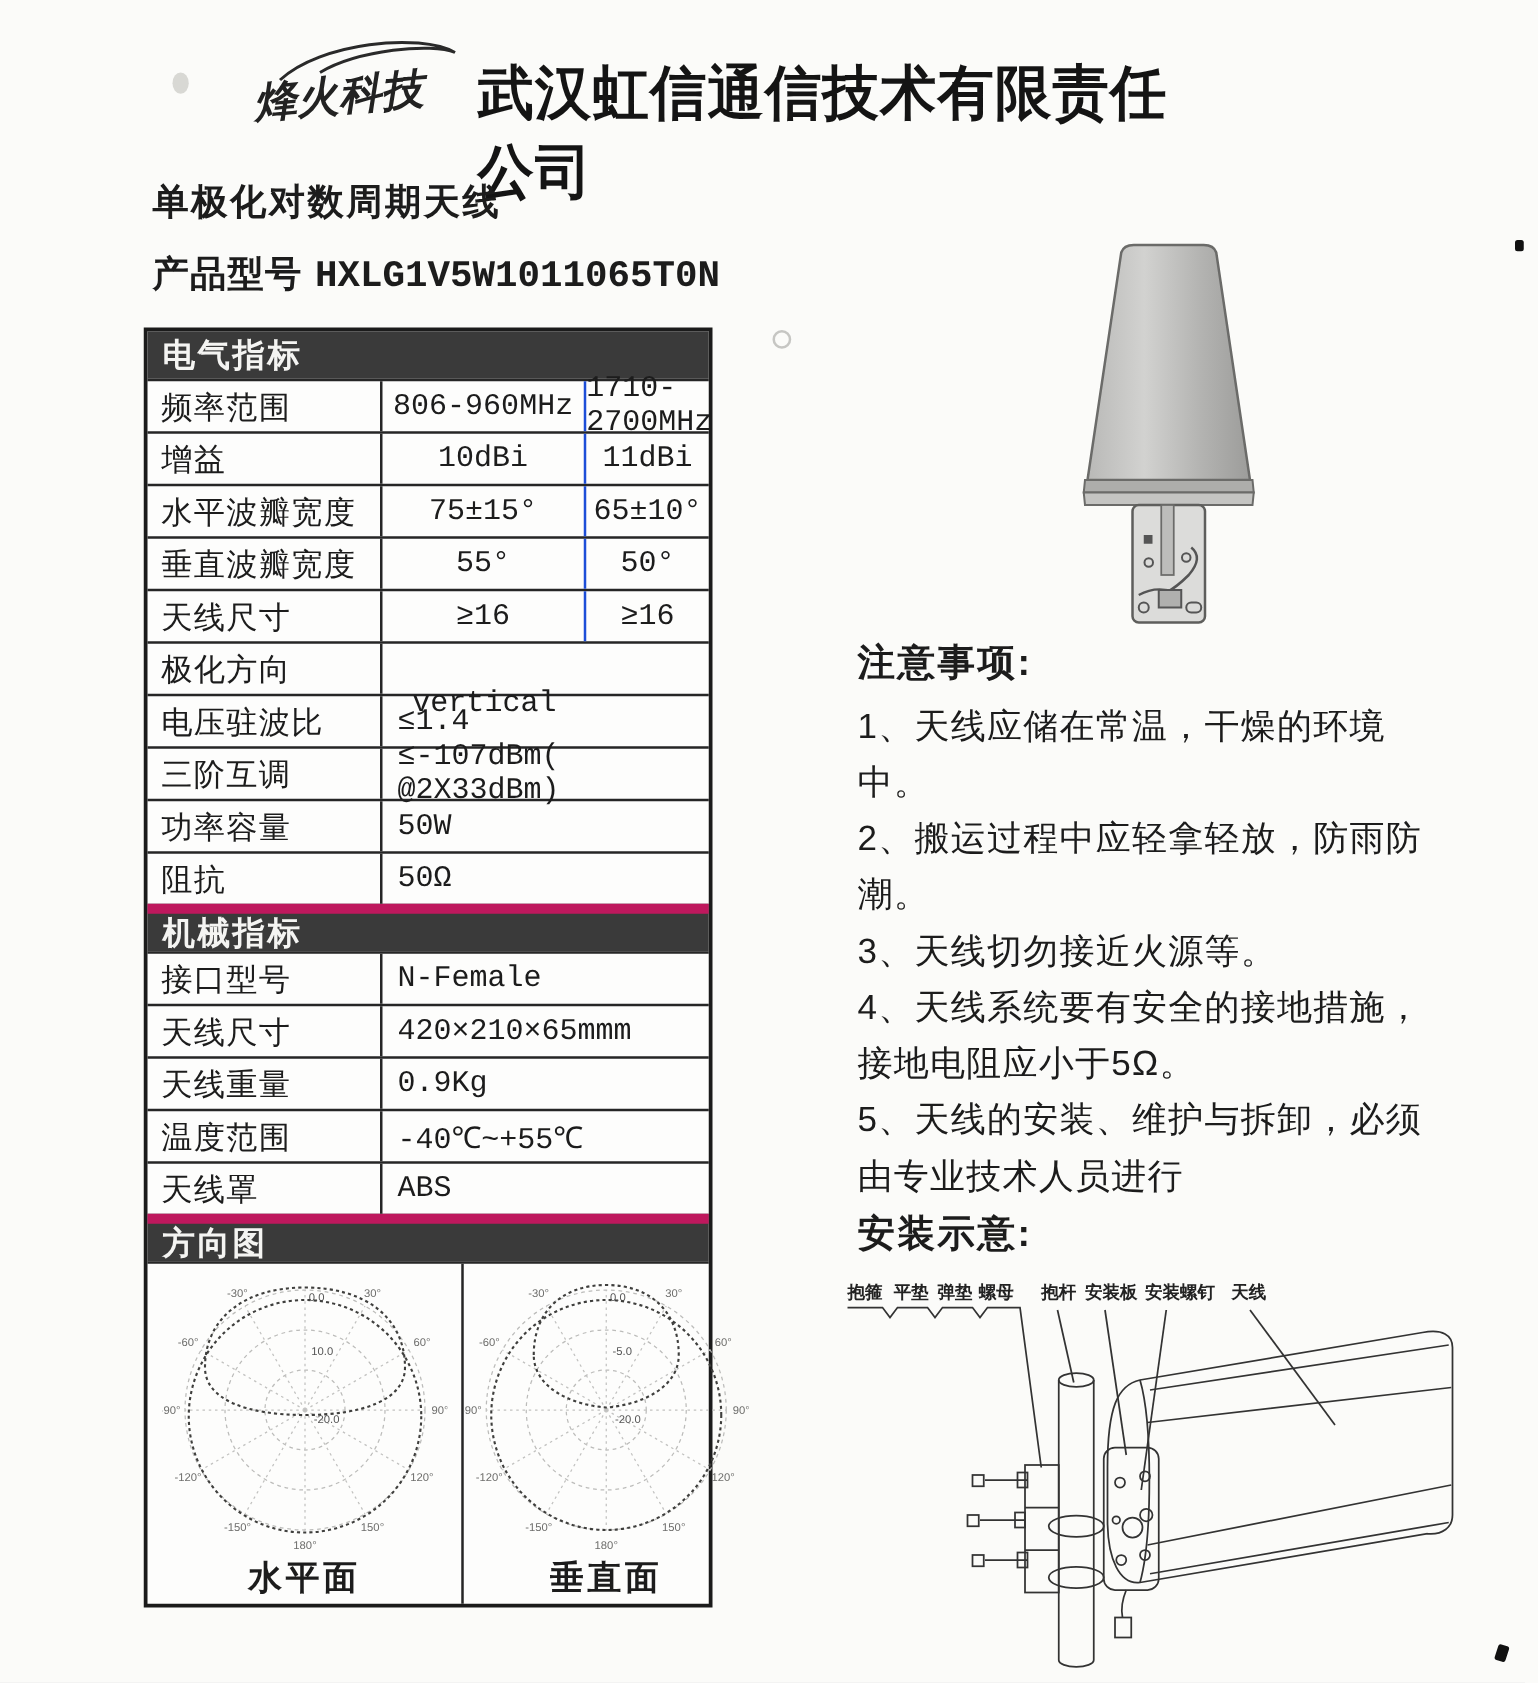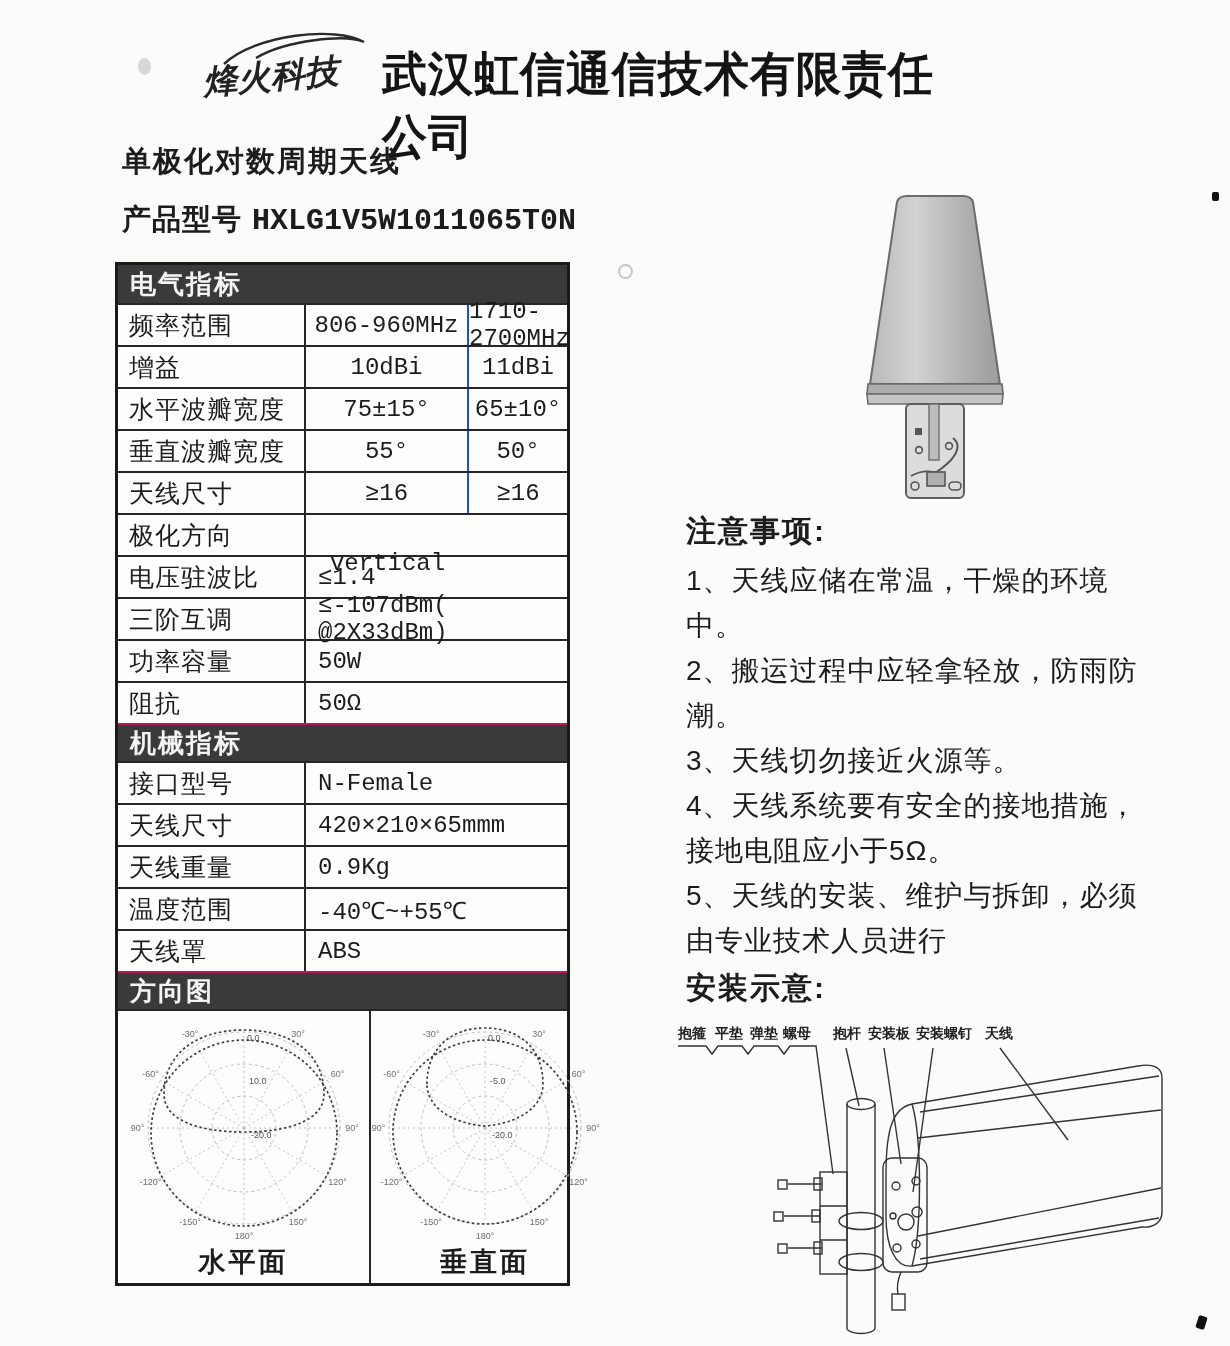--- a/index.html
+++ b/index.html
@@ -22,21 +22,21 @@
   .model-value { font-family:"Liberation Mono","DejaVu Sans Mono",monospace; font-size:30px; font-weight:bold; letter-spacing:0; margin-left:10px; }
   
   .spec-table {
     position:absolute; left:115px; top:262px; width:455px;
     border:3px solid #1b1b1b; background:#fdfdfc;
   }
   .band {
     height:38px; background:#3a3a3a; color:#f4f4f2;
     font-size:26px; font-weight:bold; letter-spacing:2px;
     display:flex; align-items:center; padding-left:12px;
-    border-top:2px solid #be185d;
+    border-top:8px solid #be185d;
   }
   .band:first-child { border-top:none; }
   .srow { display:flex; height:42px; border-top:2px solid #262626; }
   .scell { display:flex; align-items:center; font-size:25px; }
   .c-label { flex:0 0 188px; border-right:2px solid #262626; padding-left:11px; letter-spacing:1px; }
   .c-v1 { flex:0 0 163px; justify-content:center; border-right:2px solid #1d4ed8; }
   .c-v2 { flex:1; justify-content:center; }
   .c-span { flex:1; padding-left:12px; }
   .c-span.center { padding-left:0;margin-top:48px; }
   .c-span.center .spantxt { width:163px; text-align:center; }

